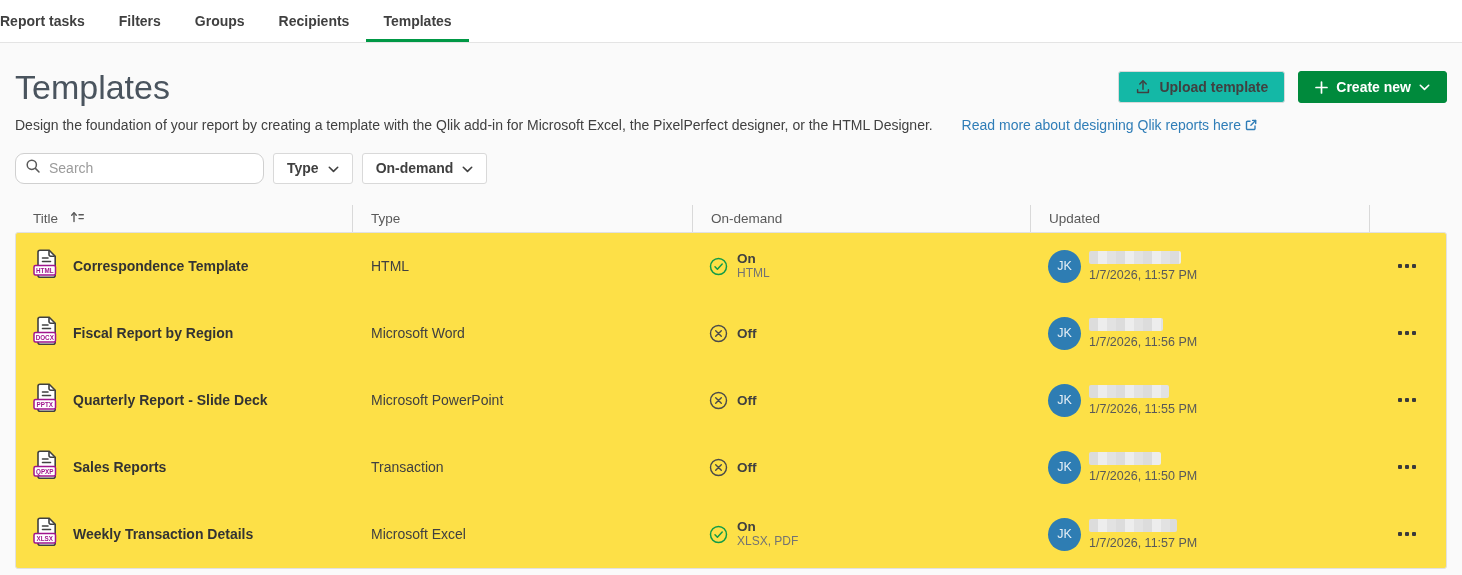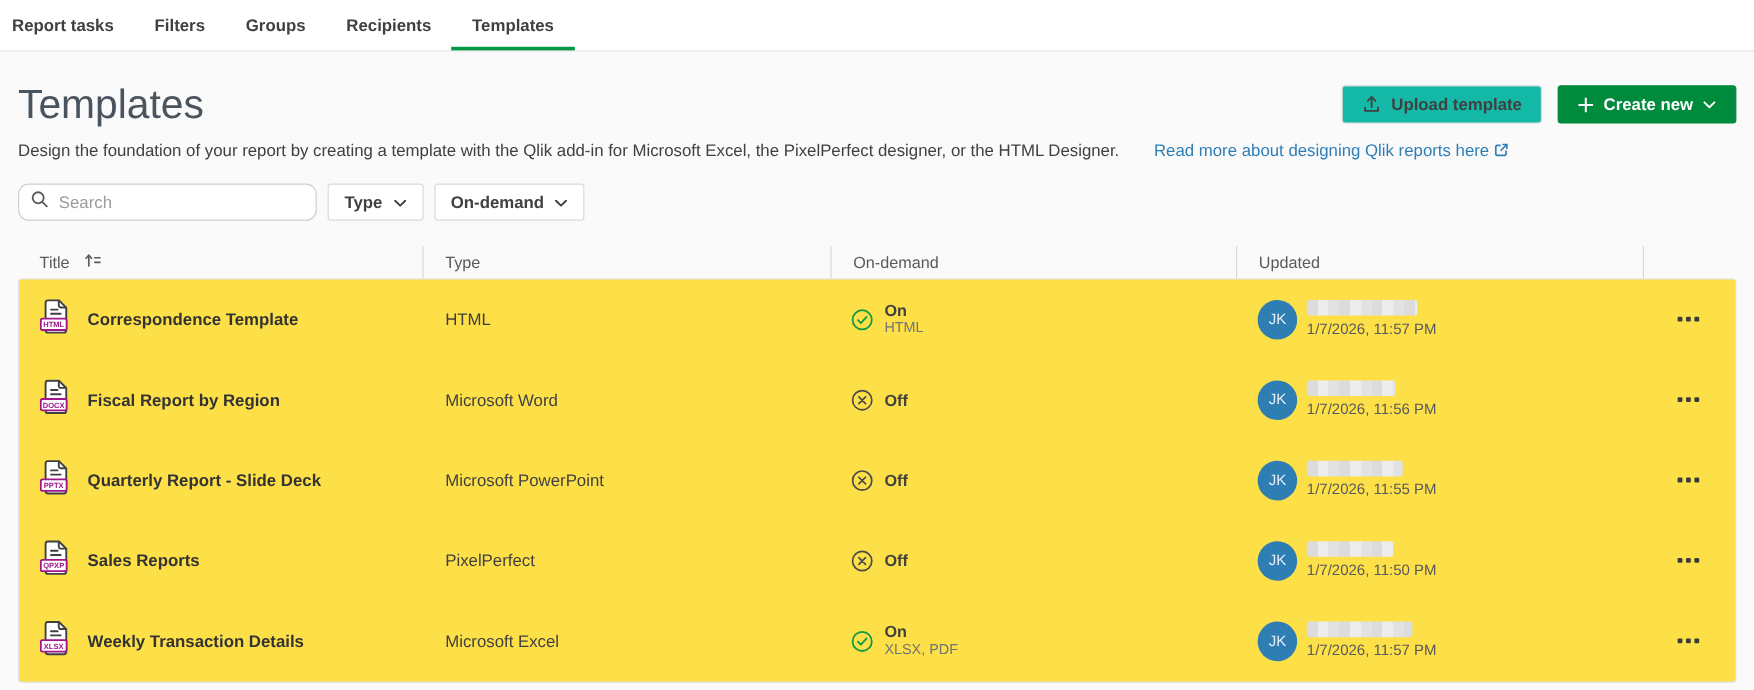--- a/index.html
+++ b/index.html
@@ -1,20 +1,20 @@
 <!DOCTYPE html>
 <html><head>
 <meta charset="utf-8">
 <style>
   * { margin:0; padding:0; box-sizing:border-box; }
   html,body { width:1462px; height:575px; overflow:hidden; }
   body { font-family:"Liberation Sans","DejaVu Sans",sans-serif; background:#fafafa; color:#404040; }
 
   
-  .tabbar { height:43px; background:#fff; border-bottom:1px solid #e4e4e4; display:flex; align-items:stretch; padding-left:10px; }
+  .tabbar { height:43px; background:#fff; border-bottom:1px solid #e4e4e4; display:flex; align-items:stretch; }
   .tab { position:relative; display:flex; align-items:center; padding:0 17px; font-size:14px; font-weight:bold; color:#404040; cursor:pointer; white-space:nowrap; }
   .tab:first-child { padding-left:0; }
   .tab.active::after { content:""; position:absolute; left:0; right:0; bottom:0; height:3px; background:#009845; }
 
   
   .content { padding:0 15px; }
   .page-head { display:flex; justify-content:space-between; align-items:center; margin-top:24px; }
   .page-title { font-size:34px; font-weight:normal; color:#4a545e; line-height:1.2; }
   .head-actions { display:flex; gap:13px; align-items:center; }
   .btn { height:32px; display:flex; align-items:center; gap:8px; border-radius:3px; font-size:14px; font-weight:bold; padding:0 16px; cursor:pointer; border:1px solid #d9d9d9; background:#14b8a6; color:#404040; font-family:inherit; }
@@ -42,21 +42,21 @@
   .cell-title { display:flex; align-items:center; gap:14px; padding-left:17px; }
   .row-title { font-weight:bold; font-size:14px; color:#333; cursor:pointer; }
   .cell-type { padding-left:18px; font-size:14px; color:#404040; }
 
   .cell-status { display:flex; align-items:center; gap:9px; padding-left:16px; }
   .sicon svg { display:block; }
   .sstatus { display:block; font-size:13.5px; font-weight:bold; color:#404040; line-height:1.15; }
   .sformats { display:block; font-size:12px; color:#737373; line-height:1.3; }
   .sformats:empty { display:none; }
 
-  .cell-updated { display:flex; align-items:flex-start; gap:8px; padding-left:17px; }
+  .cell-updated { display:flex; align-items:center; gap:8px; padding-left:17px; }
   .avatar { width:33px; height:33px; border-radius:50%; background:#2e7db3; color:rgba(255,255,255,.88); font-size:12.5px; display:flex; align-items:center; justify-content:center; flex:0 0 auto; }
   .redacted { height:13px; width:92px; border-radius:2px; margin-bottom:4px;
     background:repeating-linear-gradient(90deg,#dcdcdc 0 9px,#ededed 9px 18px,#e2e2e2 18px 27px); }
   .trow:nth-of-type(2) .redacted { width:74px; }
   .trow:nth-of-type(3) .redacted { width:80px; }
   .trow:nth-of-type(4) .redacted { width:72px; }
   .trow:nth-of-type(5) .redacted { width:88px; }
   .upd-date { font-size:12.5px; color:#595959; }
 
   .cell-actions { display:flex; justify-content:center; }
@@ -304,21 +304,21 @@
           <svg width="26" height="30" viewBox="0 0 26 30">
             <path d="M7 1.3 h9.2 l6 6 V26.2 a2 2 0 0 1 -2 2 H7 a2 2 0 0 1 -2 -2 V3.3 a2 2 0 0 1 2 -2 Z" fill="#fff" stroke="#404040" stroke-width="1.6"></path>
             <path d="M16 1.6 v4 a1.6 1.6 0 0 0 1.6 1.6 h4.2" fill="none" stroke="#404040" stroke-width="1.6"></path>
             <path d="M9.5 9 h5.5 M9.5 12.5 h8" stroke="#404040" stroke-width="1.6" stroke-linecap="round"></path>
             <rect x="1" y="16.5" width="21.5" height="9.5" rx="1.5" fill="#fff" stroke="#a0148c" stroke-width="1.5"></rect>
             <text x="11.75" y="23.6" text-anchor="middle" font-size="6.3" font-weight="bold" fill="#a0148c" font-family="Liberation Sans, sans-serif">QPXP</text>
           </svg>
         </span>
         <span class="row-title">Sales Reports</span>
       </div>
-      <div class="cell-type"><span>PixelPerfect</span></div>
+      <div class="cell-type"><span>Transaction</span></div>
       <div class="cell-status status-off">
 
         <span class="sicon sicon-off">
             <svg width="19" height="19" viewBox="0 0 19 19" fill="none" stroke="#4a4a4a" stroke-width="1.4" stroke-linecap="round">
               <circle cx="9.5" cy="9.5" r="8"></circle>
               <path d="M6.7 6.7 l5.6 5.6 M12.3 6.7 l-5.6 5.6"></path>
             </svg>
           </span>
         <div>
           <span class="sstatus">Off</span>

